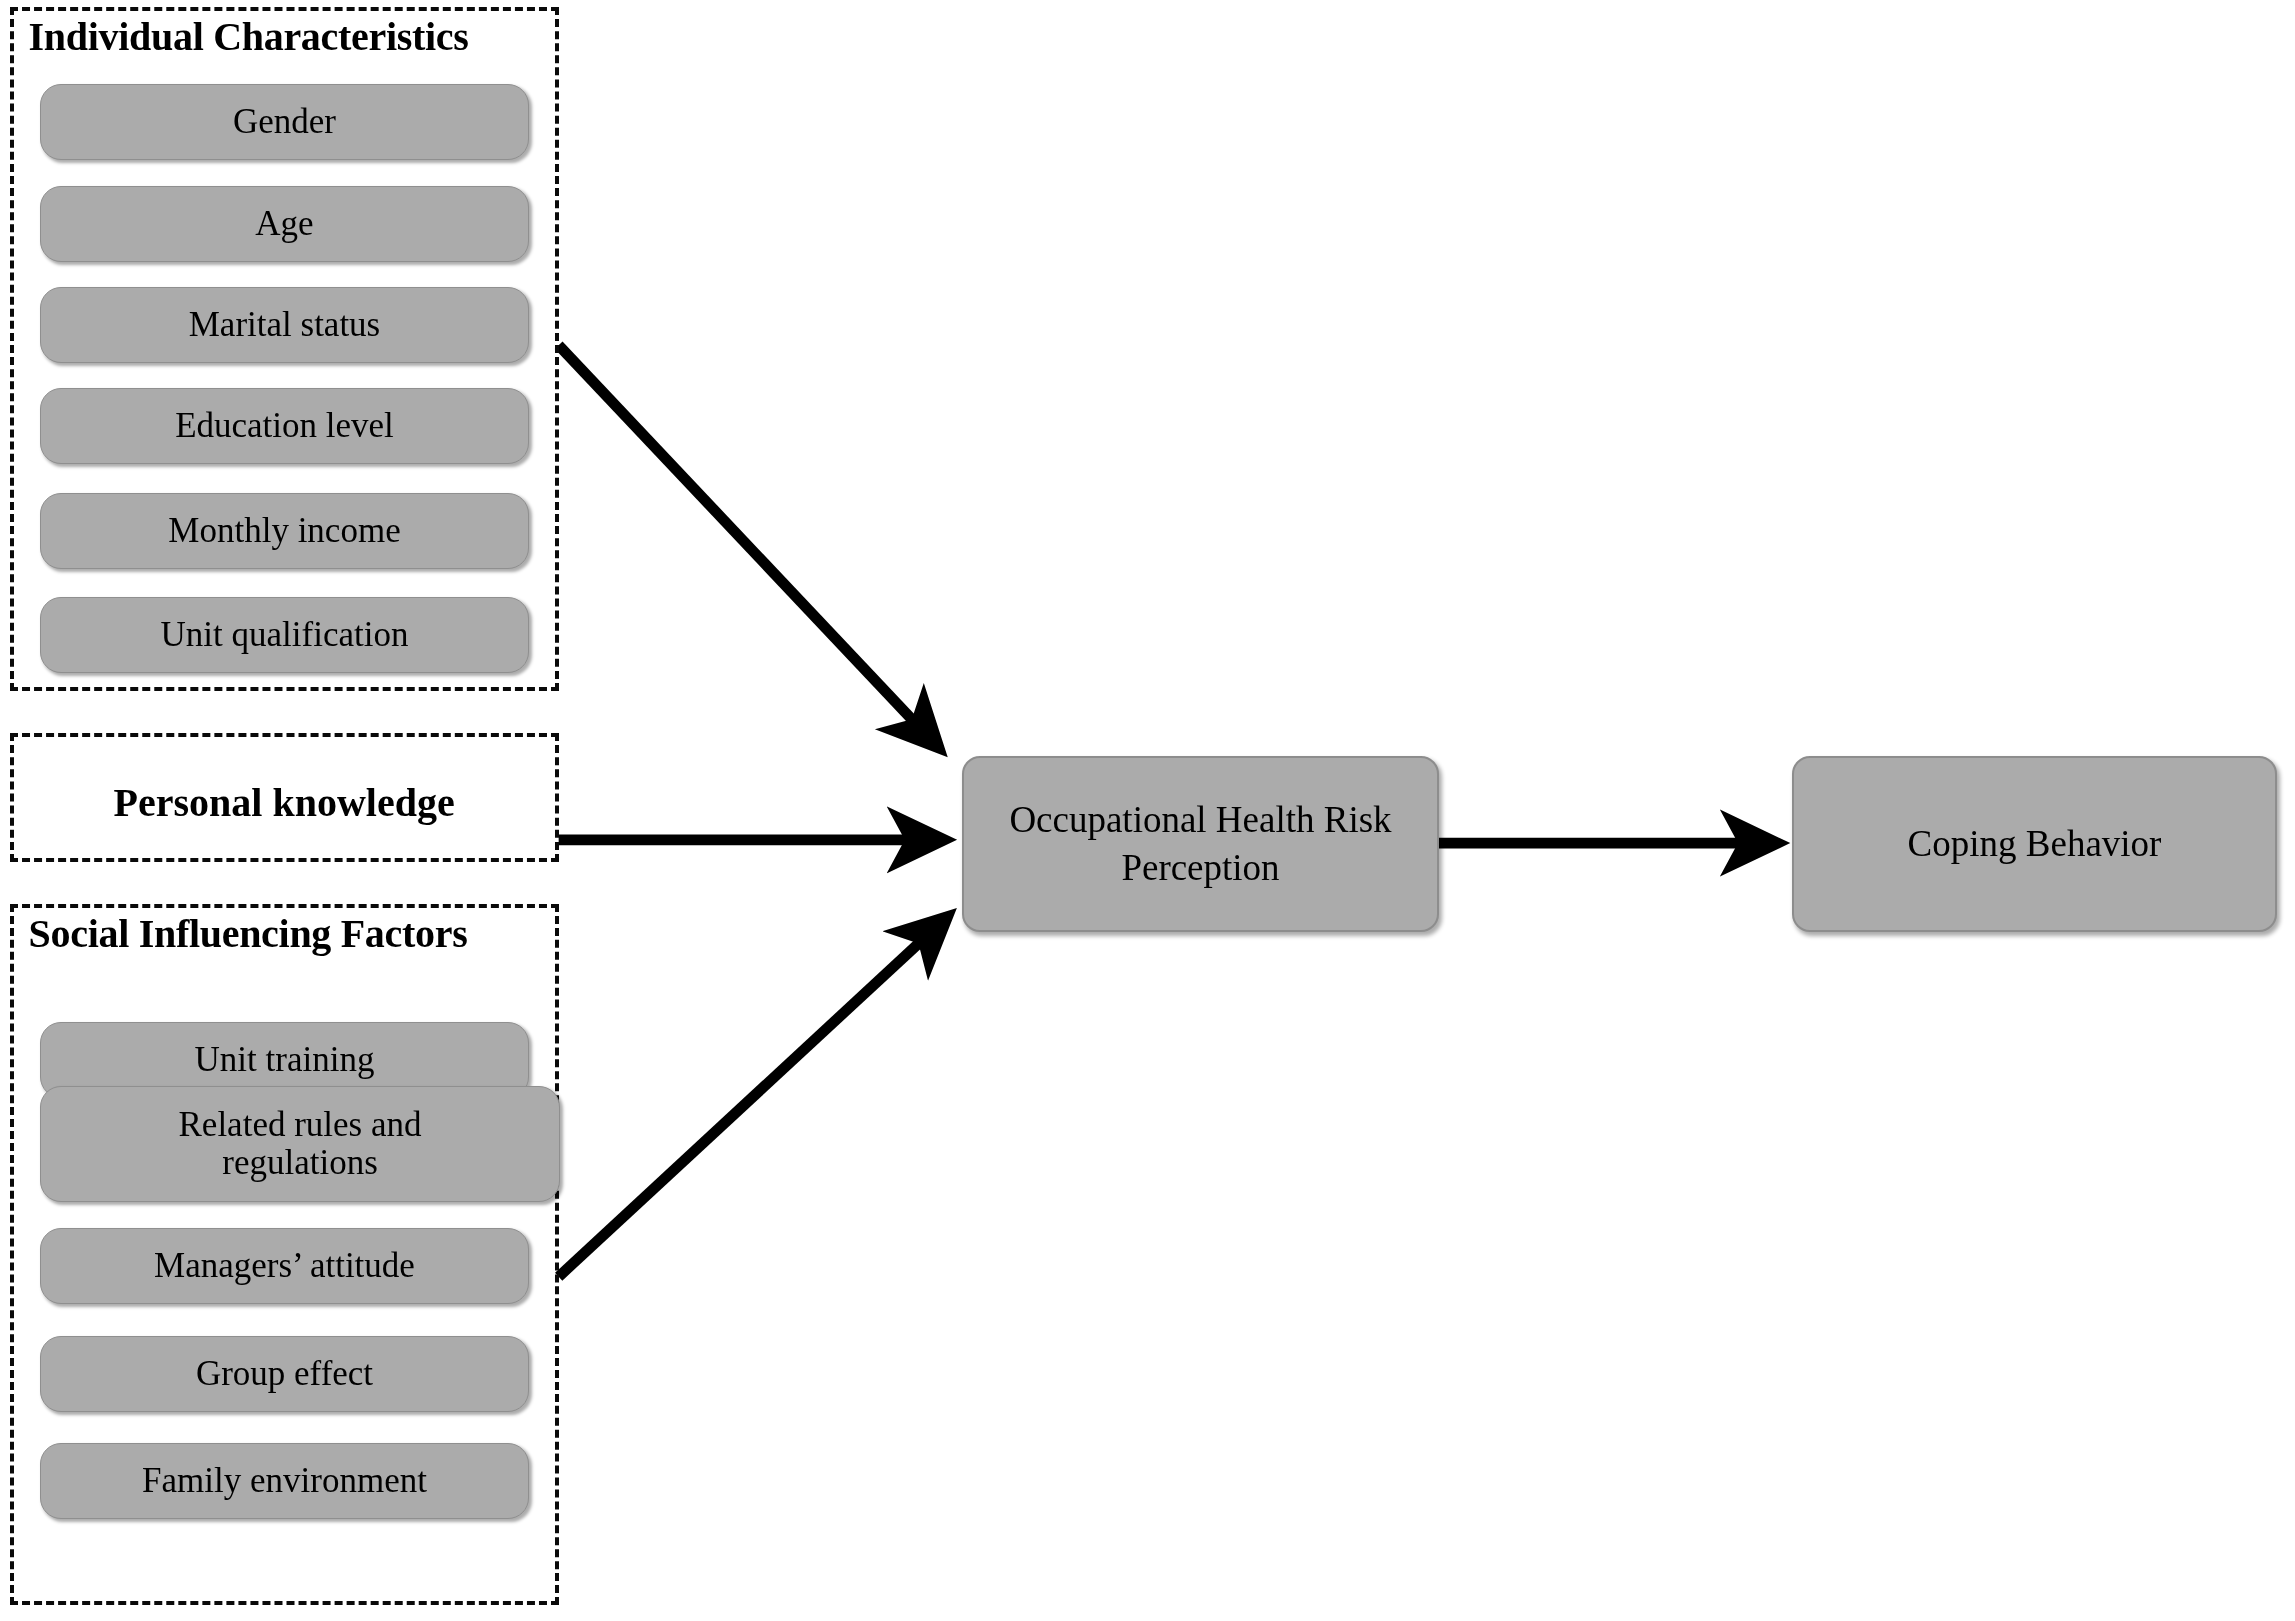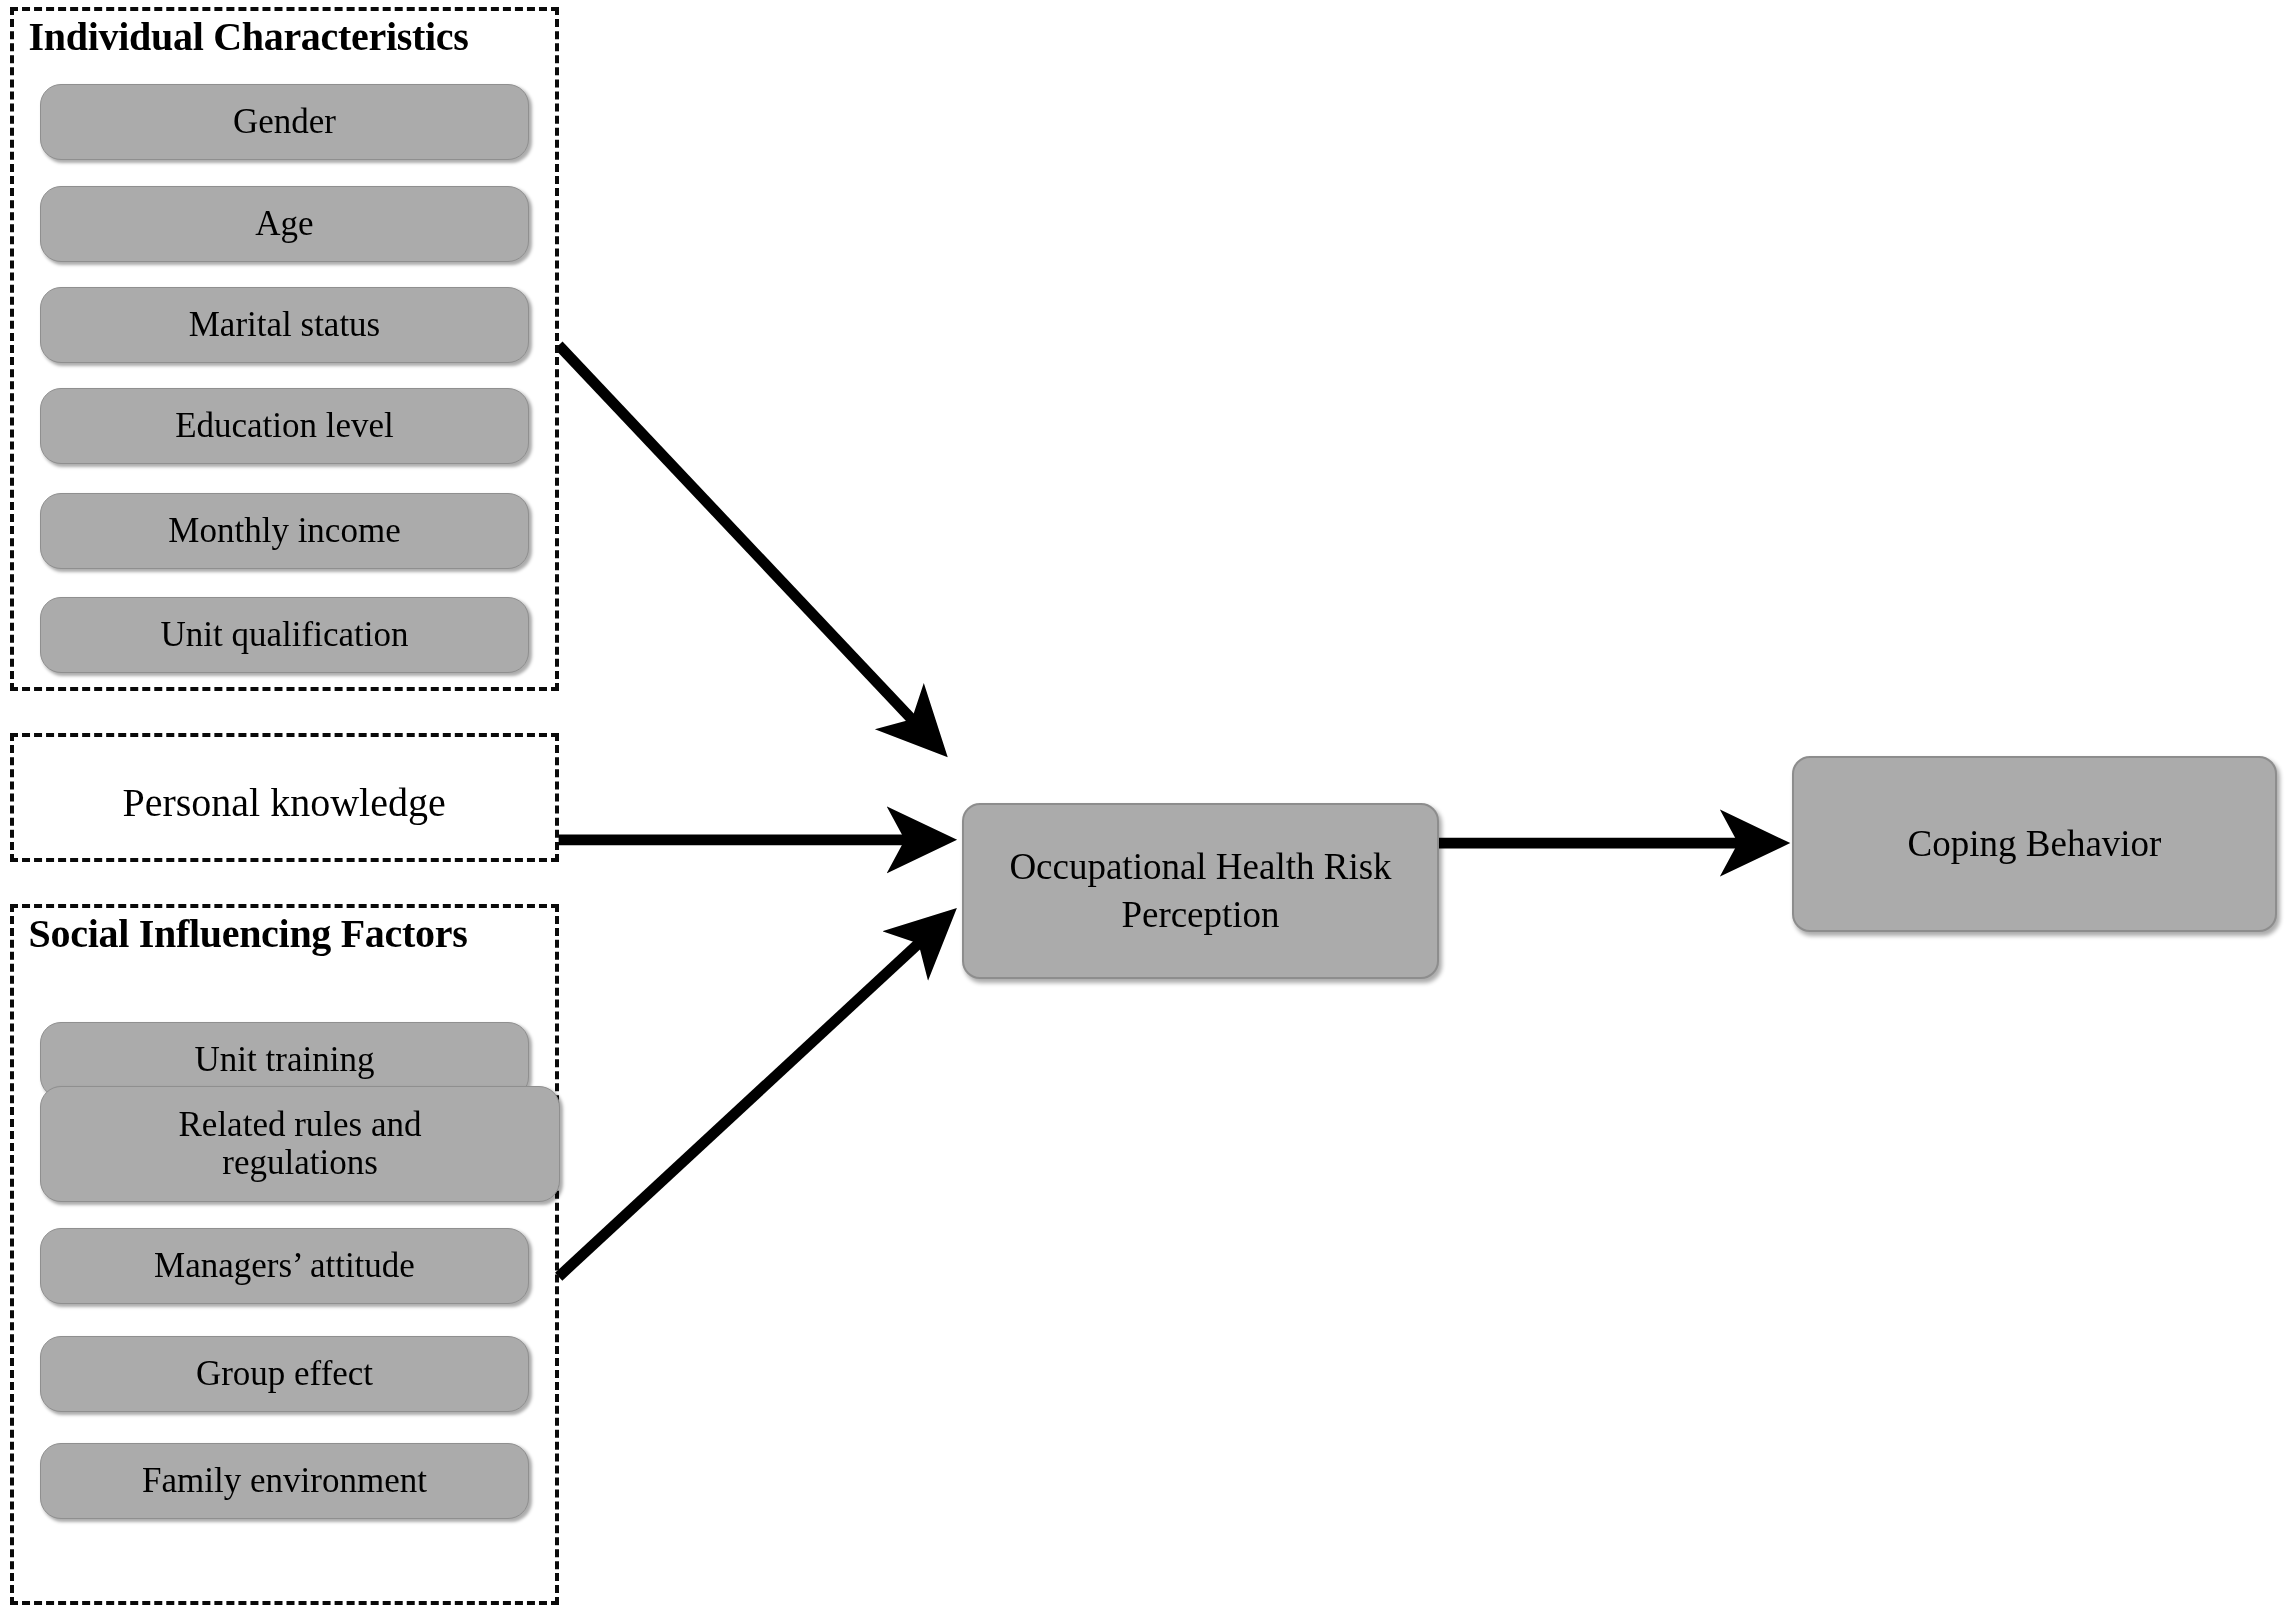--- a/index.html
+++ b/index.html
@@ -38,21 +38,21 @@
     letter-spacing: -0.3px;
     white-space: nowrap;
   }
 
   .group-title-center {
     position: absolute;
     left: 0;
     right: 0;
     text-align: center;
     font-family: "Liberation Serif", "DejaVu Serif", serif;
-    font-weight: normal;
+    font-weight: bold;
     font-size: 40px;
     color: #000000;
     white-space: nowrap;
   }
 
   
   .chip {
     position: absolute;
     box-sizing: border-box;
     background: #ababab;
@@ -157,21 +157,21 @@
   <div class="chip" style="left:40px; top:1228px; width:489px; height:76px;">
     <span>Managers’ attitude</span>
   </div>
   <div class="chip" style="left:40px; top:1336px; width:489px; height:76px;">
     <span>Group effect</span>
   </div>
   <div class="chip" style="left:40px; top:1443px; width:489px; height:76px;">
     <span>Family environment</span>
   </div>
 
-  <div class="node" style="left:962px; top:756px; width:477px; height:176px; padding:0 38px;margin-top:47px;">
+  <div class="node" style="left:962px; top:756px; width:477px; height:176px; padding:0 38px;">
     <span>Occupational Health Risk Perception</span>
   </div>
 
   <div class="node" style="left:1792px; top:756px; width:485px; height:176px;">
     <span>Coping Behavior</span>
   </div>
 
 </div>
 
 

